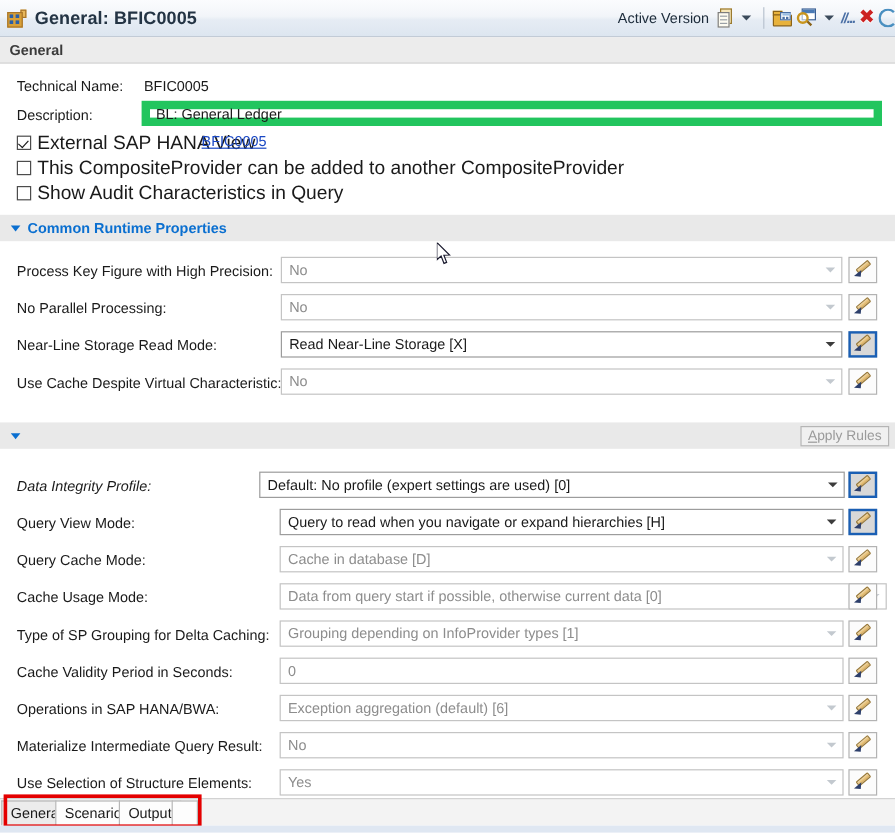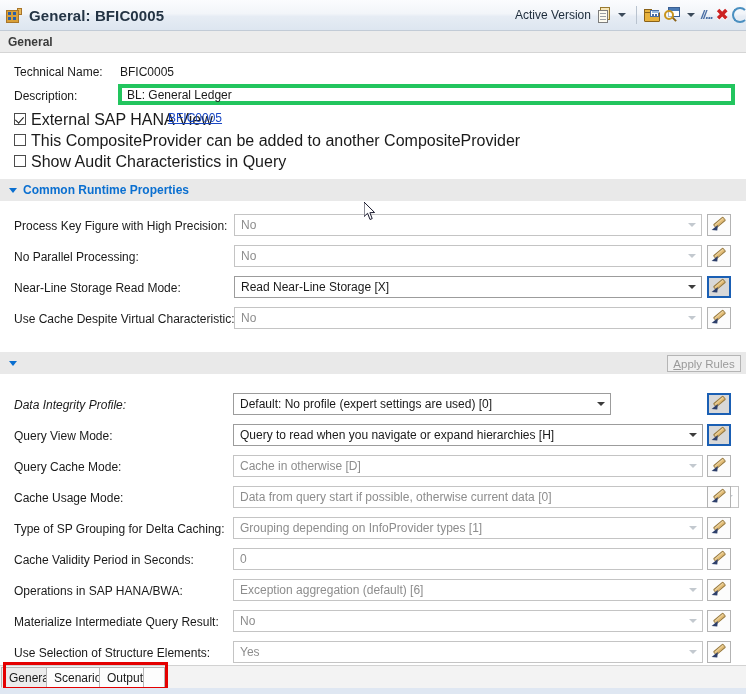--- a/index.html
+++ b/index.html
@@ -68,21 +68,21 @@
     background:#ececec;border-bottom:1px solid #d5d5d5;
     display:flex;align-items:center;
   }
   .subhdr span{font-size:12px;font-weight:bold;color:#3b3b3b;margin-left:8px;}
 
   
   .fld-label{position:absolute;font-size:12px;color:#1a1a1a;white-space:nowrap;}
   .tech-val{position:absolute;font-size:12px;color:#1a1a1a;}
 
   .txtbox{
-    position:absolute;background:#fff;border:4px solid #22c55e;box-sizing:border-box;
+    position:absolute;background:#fff;border:7px solid #22c55e;box-sizing:border-box;
     font-size:12px;color:#1a1a1a;padding-left:5px;display:flex;align-items:center;
   }
 
   .cb{position:absolute;width:12px;height:12px;border:1px solid #4c4c4c;background:#fff;box-sizing:border-box;}
   .cb.checked::after{
     content:"";position:absolute;left:2px;top:1px;width:4px;height:7px;
     border:solid #1a1a1a;border-width:0 1.6px 1.6px 0;transform:rotate(42deg);
   }
   .cb-text{position:absolute;font-size:16px;color:#1a1a1a;white-space:nowrap;}
   .link{position:absolute;font-size:12px;color:#1a48c4;text-decoration:underline;white-space:nowrap;}
@@ -307,21 +307,21 @@
 
   <div class="secbar" style="top:352px;">
     <div class="sec-arrow"></div>
     <div class="apply-btn">
         <u>A</u>
         <span>pply Rules</span>
       </div>
   </div>
 
   <div class="fld-label" style="left:14px;top:398px;font-style:italic;">Data Integrity Profile:</div>
-  <div class="combo" style="left:233px;top:393px;width:378px;">
+  <div class="combo" style="left:216px;top:393px;width:488px;">
     <div class="val">Default: No profile (expert settings are used) [0]</div>
     <div class="arrow-zone">
         <div class="chev"></div>
       </div>
   </div>
   <div class="pen active" style="left:707px;top:393px;">
       <div class="body"></div>
       <div class="tip"></div>
     </div>
 
@@ -332,21 +332,21 @@
         <div class="chev"></div>
       </div>
   </div>
   <div class="pen active" style="left:707px;top:424px;">
       <div class="body"></div>
       <div class="tip"></div>
     </div>
 
   <div class="fld-label" style="left:14px;top:460px;">Query Cache Mode:</div>
   <div class="combo disabled" style="left:233px;top:455px;width:470px;">
-    <div class="val">Cache in otherwise [D]</div>
+    <div class="val">Cache in database [D]</div>
     <div class="arrow-zone">
         <div class="chev"></div>
       </div>
   </div>
   <div class="pen" style="left:707px;top:455px;">
       <div class="body"></div>
       <div class="tip"></div>
     </div>
 
   <div class="fld-label" style="left:14px;top:491px;">Cache Usage Mode:</div>

